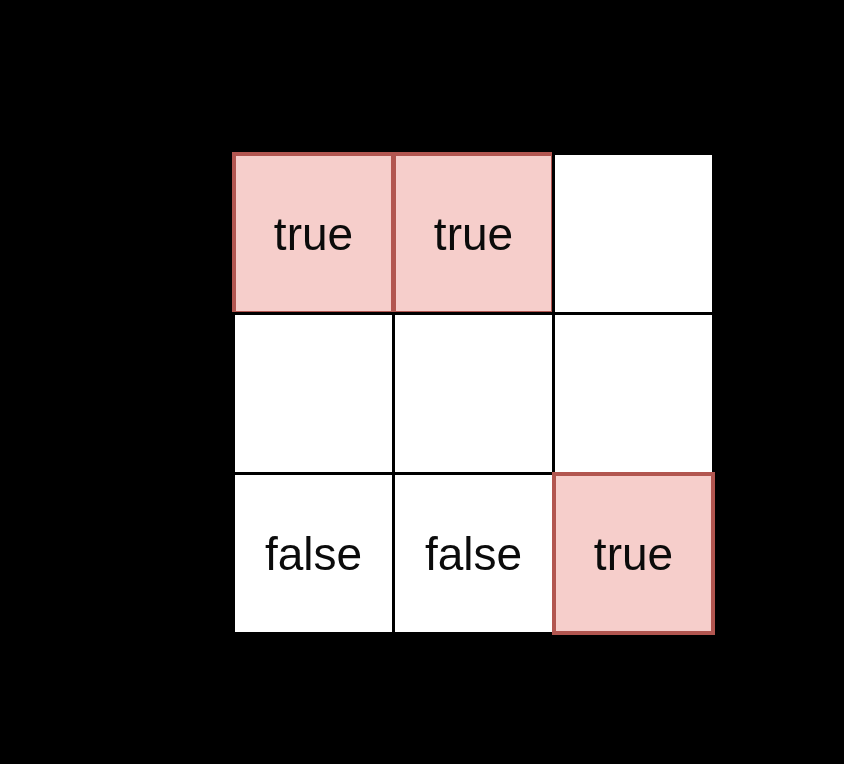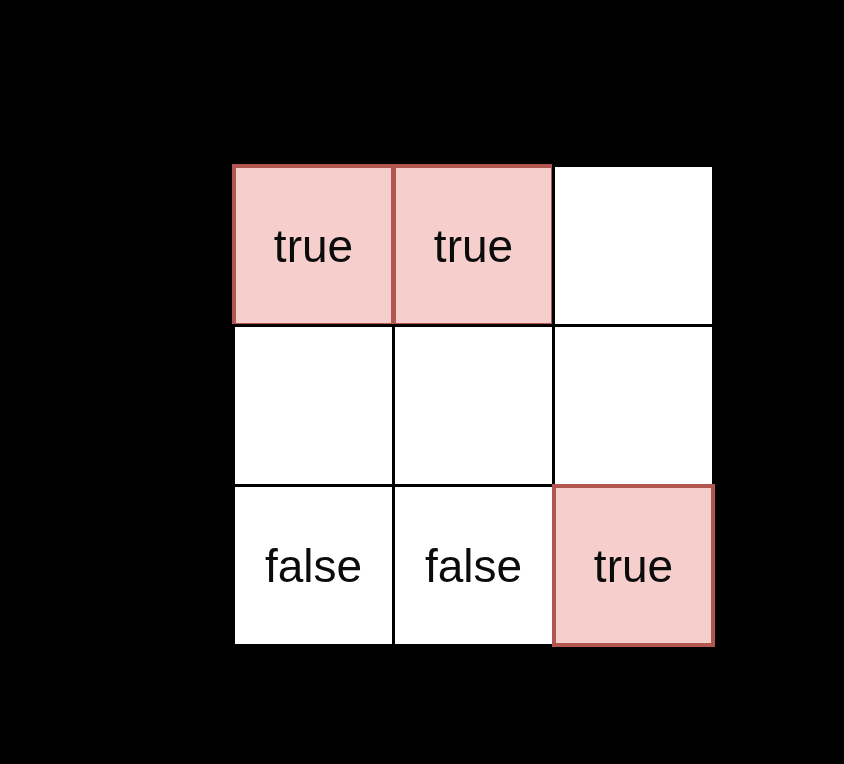--- a/index.html
+++ b/index.html
@@ -10,21 +10,21 @@
   .canvas {
     position: relative;
     width: 844px;
     height: 764px;
     background: var(--page-bg, #000000);
     overflow: hidden;
   }
   .grid {
     position: absolute;
     left: 232px;
-    top: 164px;
+    top: 152px;
     width: 483px;
     height: 483px;
   }
   .cell {
     position: absolute;
     width: 163px;
     height: 163px;
     box-sizing: border-box;
     background: var(--cell-bg, #ffffff);
     border: 3px solid var(--line, #000000);

